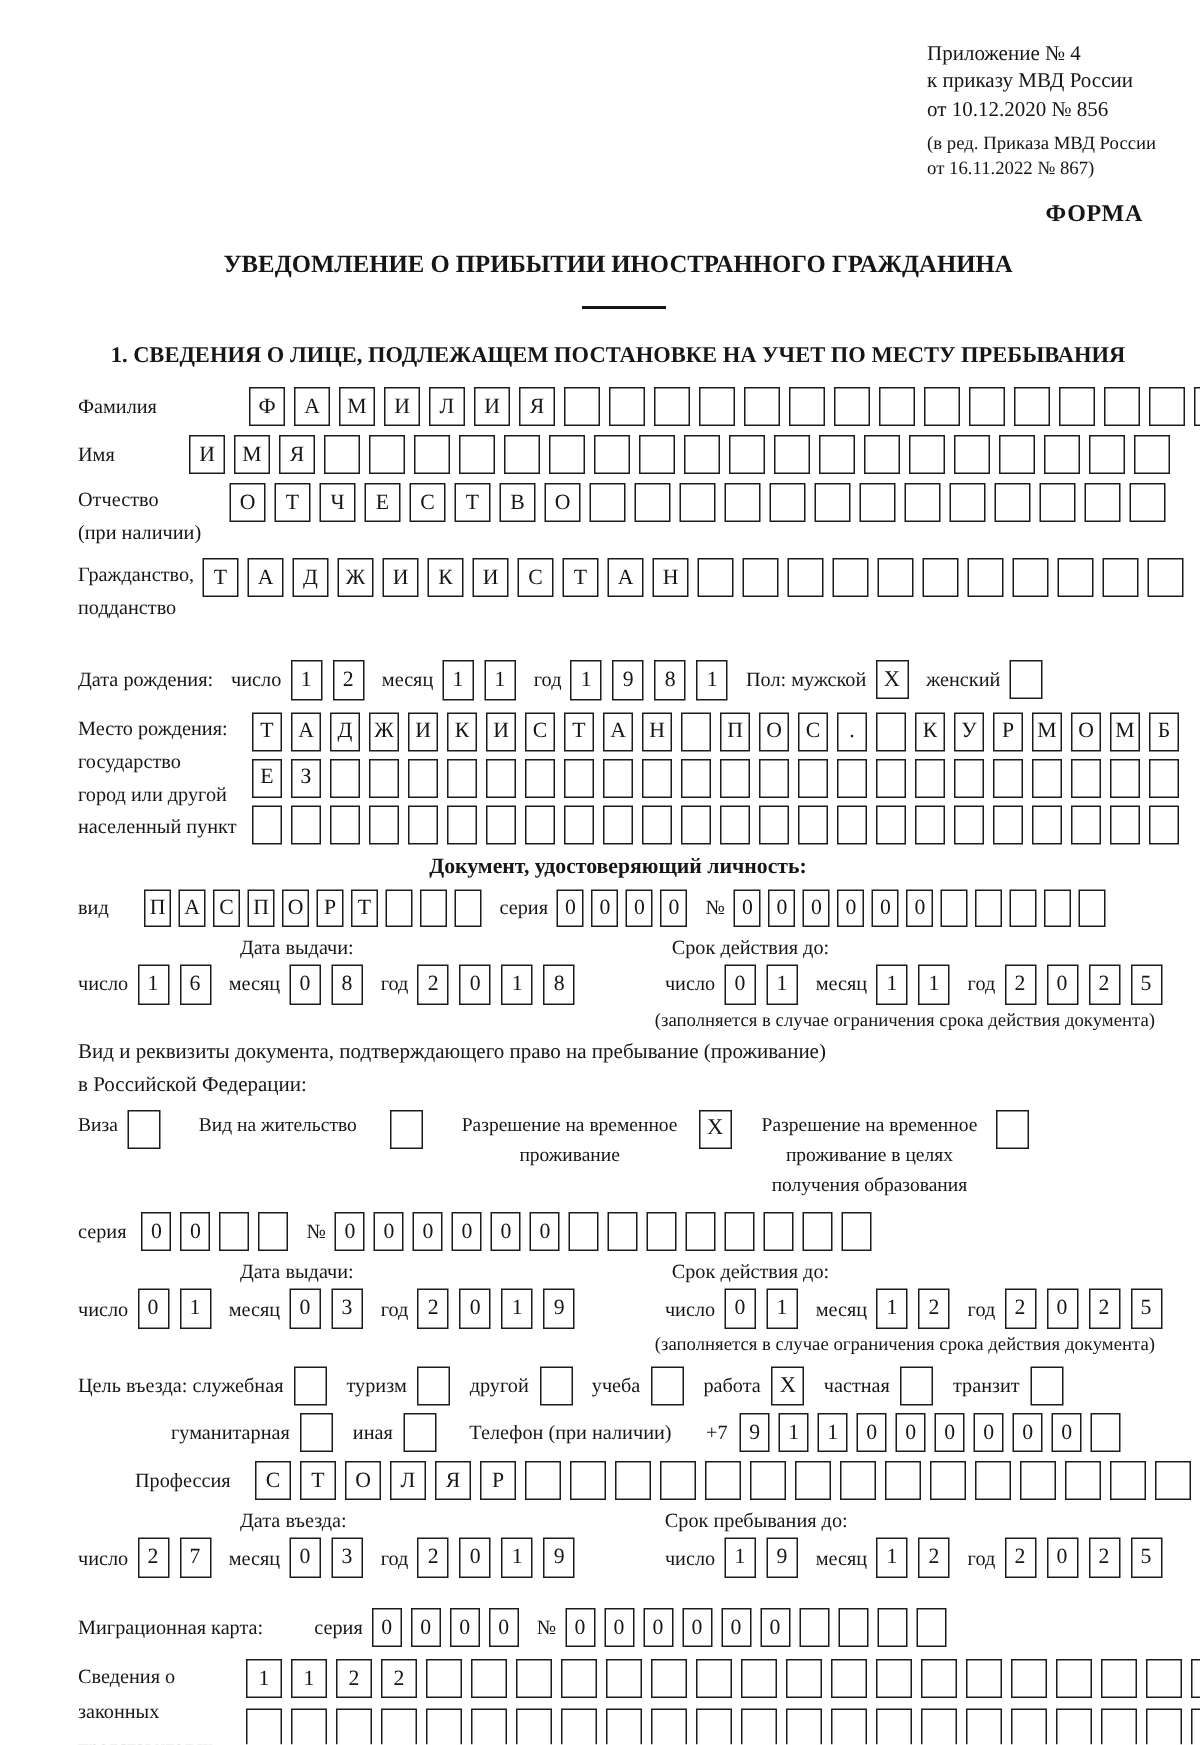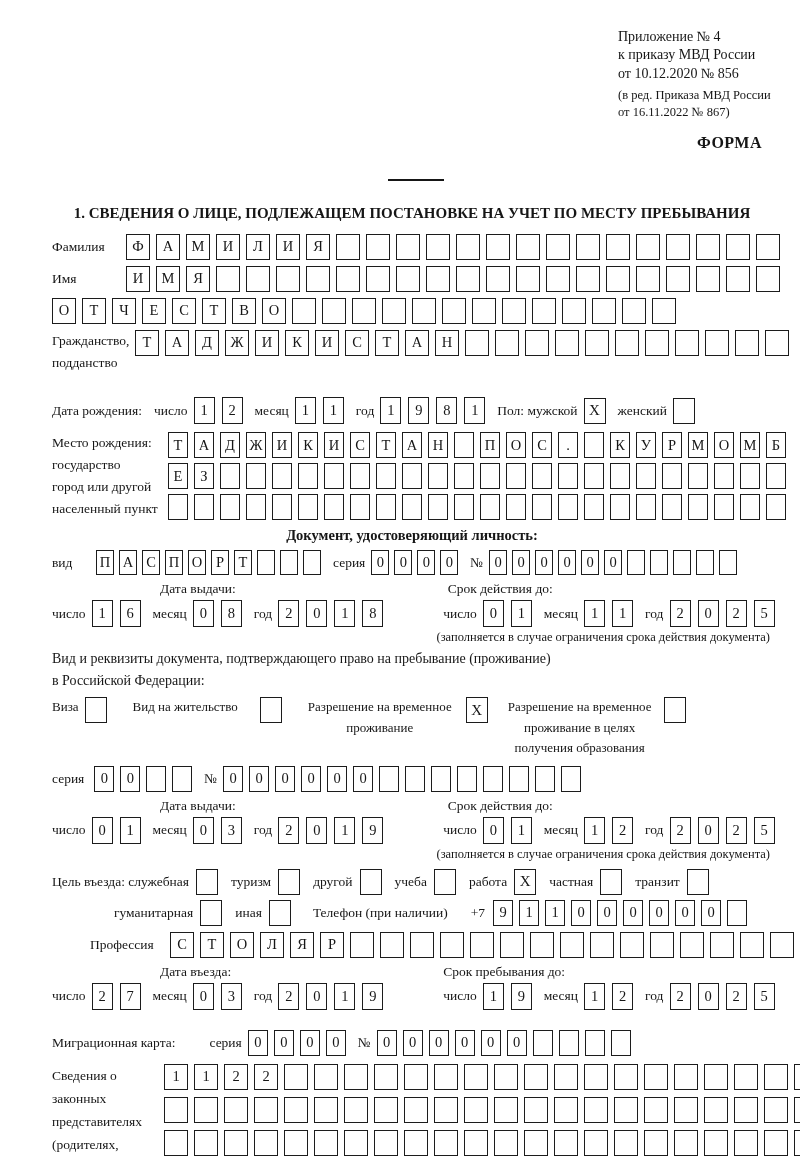--- a/index.html
+++ b/index.html
@@ -61,26 +61,27 @@
     <div>от 10.12.2020 № 856</div>
     <div class="sub">
       <div>(в ред. Приказа МВД России</div>
       <div>от 16.11.2022 № 867)</div>
     </div>
   </div>
 
   <div class="forma">ФОРМА</div>
 
   <div class="title">
+    <div>УВЕДОМЛЕНИЕ О ПРИБЫТИИ ИНОСТРАННОГО ГРАЖДАНИНА</div>
     <div><span class="blank"></span></div>
   </div>
 
   <div class="sec1">1. СВЕДЕНИЯ О ЛИЦЕ, ПОДЛЕЖАЩЕМ ПОСТАНОВКЕ НА УЧЕТ ПО МЕСТУ ПРЕБЫВАНИЯ</div>
 
-  <div class="row" style="margin-top:12px;">
+  <div class="row" style="margin-top:12px;gap:40px;">
     <span class="lbl w-surname">Фамилия</span>
     <span class="cells">
         <span class="cell filled">Ф</span>
         <span class="cell filled">А</span>
         <span class="cell filled">М</span>
         <span class="cell filled">И</span>
         <span class="cell filled">Л</span>
         <span class="cell filled">И</span>
         <span class="cell filled">Я</span>
         <span class="cell"></span>
@@ -123,20 +124,24 @@
         <span class="cell"></span>
         <span class="cell"></span>
         <span class="cell"></span>
         <span class="cell"></span>
         <span class="cell"></span>
         <span class="cell"></span>
       </span>
   </div>
 
   <div class="row top">
+    <span class="lblcol w-patr">
+      <span style="display:block">Отчество</span>
+      <span style="display:block">(при наличии)</span>
+    </span>
     <span class="cells">
         <span class="cell filled">О</span>
         <span class="cell filled">Т</span>
         <span class="cell filled">Ч</span>
         <span class="cell filled">Е</span>
         <span class="cell filled">С</span>
         <span class="cell filled">Т</span>
         <span class="cell filled">В</span>
         <span class="cell filled">О</span>
         <span class="cell"></span>

